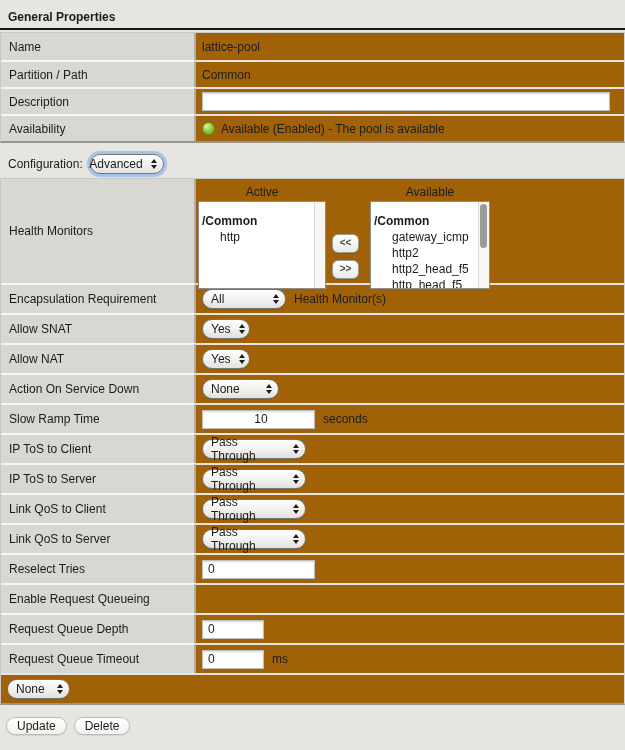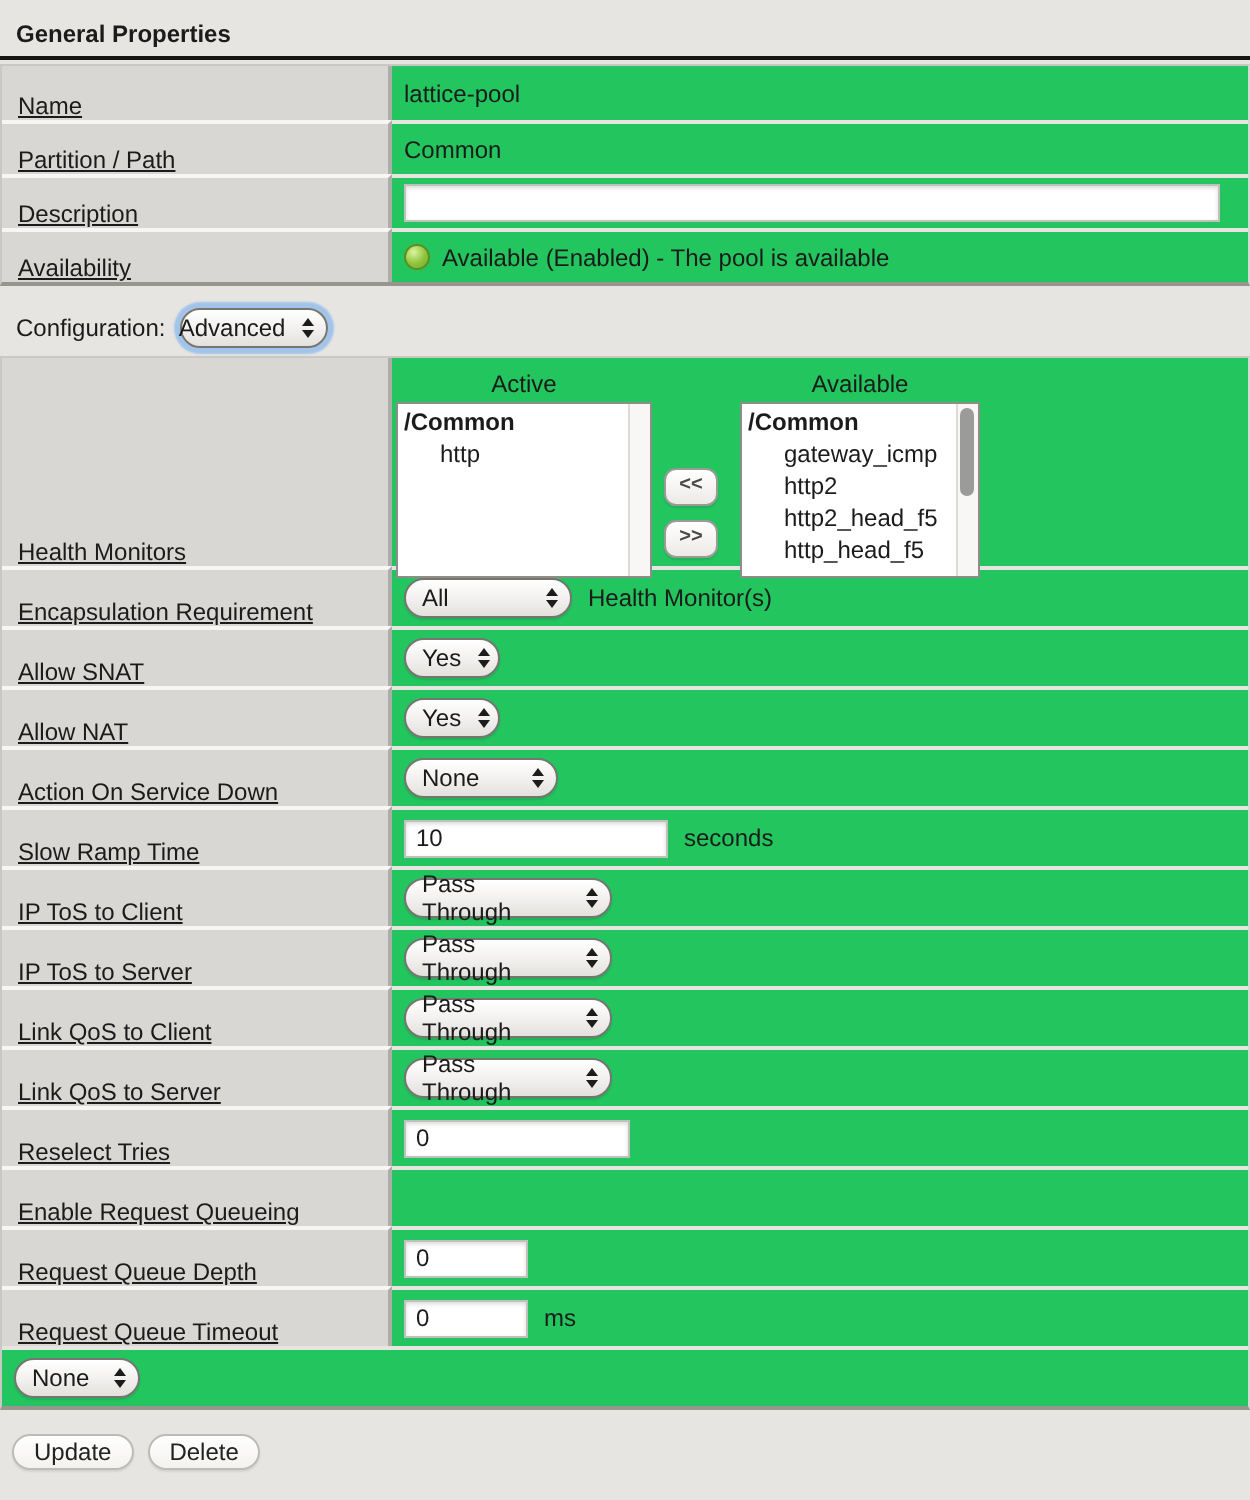--- a/index.html
+++ b/index.html
@@ -27,27 +27,26 @@
     border-bottom:2px solid #96958f;
   }
   .row { display:flex; width:100%; }
   .h27 { height:27px; }
   .h30 { height:30px; }
   .hmrow { height:104px; }
   .cell-label {
     width:195px; flex:0 0 195px;
     background:#d9d7d3;
     border-right:2px solid #aeadaa;
-    display:flex; align-items:flex-end;
+    display:flex; align-items:center;
     padding-left:8px;
-    text-decoration:underline;
   }
   .cell-value {
     flex:1;
-    background:#22c55e;
+    background:#a16207;
     display:flex; align-items:center;
     padding-left:6px;
     gap:8px;
   }
   .row + .row .cell-label { border-top:2px solid #f7f6f4; }
   .row + .row .cell-value { border-top:2px solid #e7e5e2; }
 
   .config-line {
     margin:9px 0 0 8px;
     height:24px;
@@ -95,21 +94,21 @@
   
   .hm-wrap { display:flex; align-items:center; padding-top:5px; }
   .hm-col { display:flex; flex-direction:column; }
   .hm-title { text-align:center; height:17px; line-height:16px; }
   .listbox {
     position:relative;
     background:#ffffff;
     border:1px solid #8e8d8a;
     height:88px;
     overflow:hidden;
-    padding-top:1px;
+    padding-top:11px;
   }
   .lb-active { width:128px; }
   .lb-avail { width:120px; }
   .lb-item { padding:1px 14px 1px 3px; white-space:nowrap; line-height:14px; }
   .lb-item.bold { font-weight:bold; }
   .lb-item.indent { padding-left:21px; }
   .lb-scroll {
     position:absolute; top:0; right:0; bottom:0; width:11px;
     background:#f8f7f5;
     border-left:1px solid #dcdbd8;
@@ -295,21 +294,21 @@
             </span>
         </div>
       </div>
     </div>
 
     <div class="row h30">
       <div class="cell-label">
           <span>Slow Ramp Time</span>
         </div>
       <div class="cell-value">
-        <input class="tin" style="width: 132px;" value="10">
+        <input class="tin" style="width: 113px; text-align: center;" value="10">
         <span>seconds</span>
       </div>
     </div>
 
     <div class="row h30">
       <div class="cell-label">
           <span>IP ToS to Client</span>
         </div>
       <div class="cell-value">
         <div class="msel" style="width:104px;">

